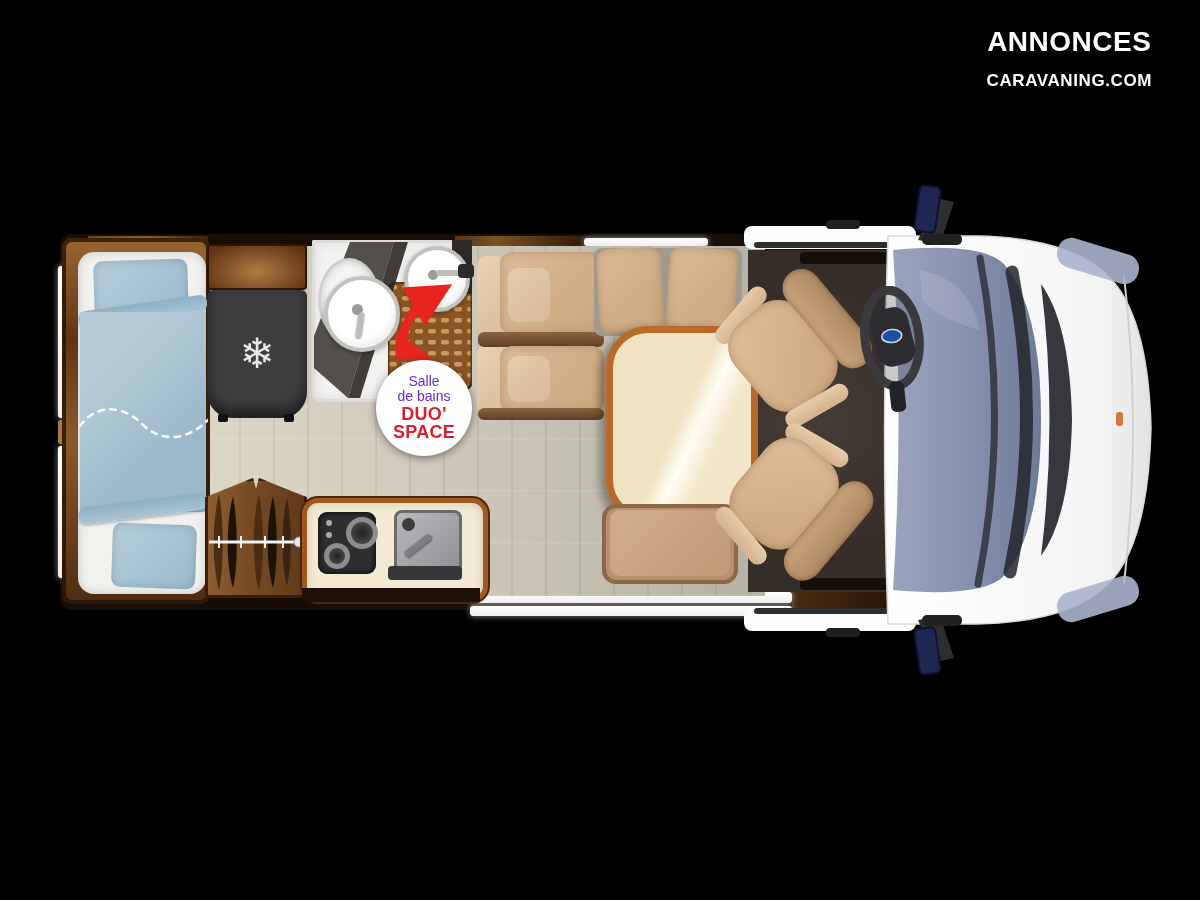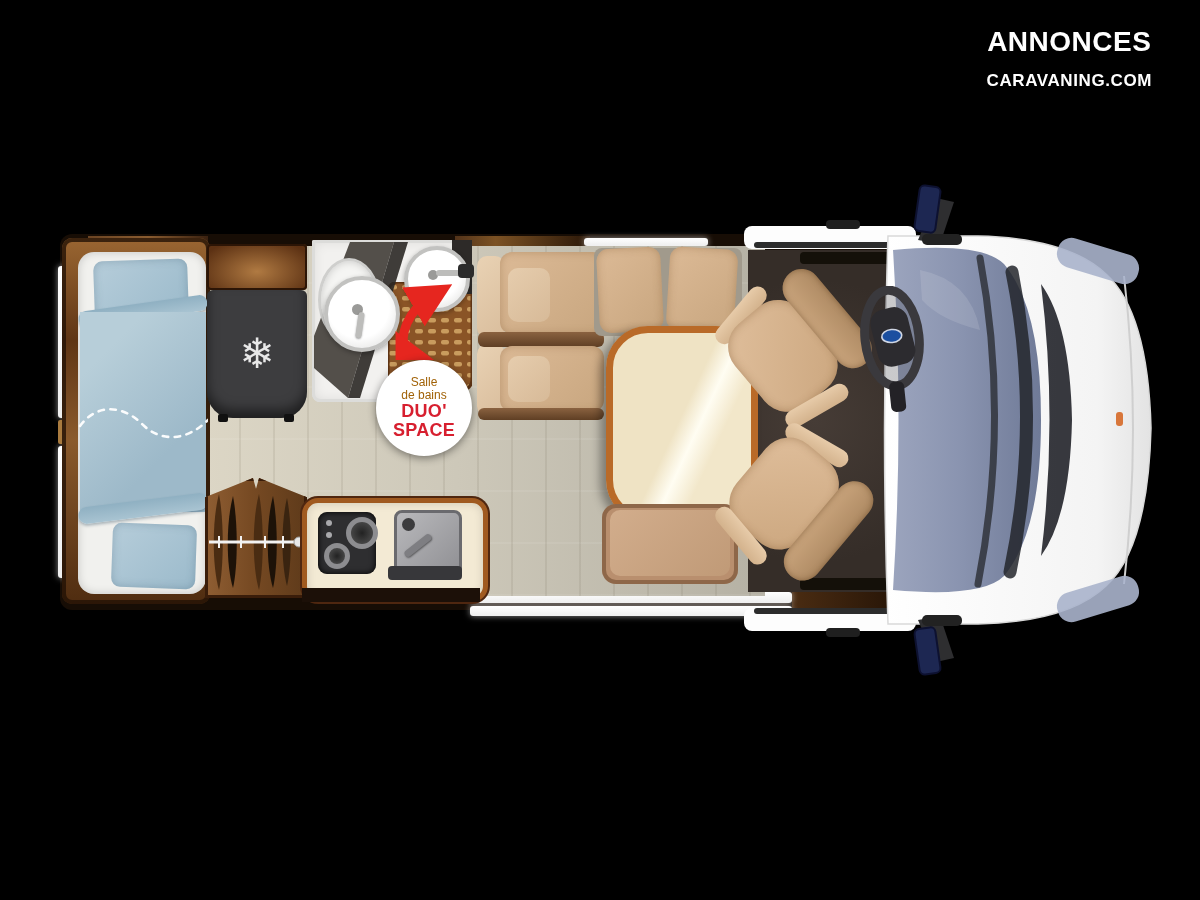--- a/index.html
+++ b/index.html
@@ -39,21 +39,21 @@
     background:radial-gradient(ellipse at 50% 60%,#b07a42,#5c3113 85%);box-shadow:inset 0 0 0 2px #2c1506;}
   .fridge{left:207px;top:290px;width:100px;height:128px;background:#3d3d3f;border-radius:6px 6px 26px 26px;
     box-shadow:inset 0 -8px 12px rgba(0,0,0,.5);color:#e8e8e8;display:flex;align-items:center;justify-content:center;}
   .fridge span{font-size:42px;line-height:1;}
 
   
   .bathroom{left:312px;top:240px;width:158px;height:162px;background:#f2f1ef;border-radius:2px 2px 26px 8px;
     box-shadow:inset 0 0 0 3px #dcdcda, inset 0 0 14px rgba(0,0,0,.12);}
   .badge{left:376px;top:360px;width:96px;height:96px;background:#fff;border-radius:50%;
     box-shadow:0 2px 8px rgba(0,0,0,.45);display:flex;flex-direction:column;align-items:center;justify-content:center;text-align:center;}
-  .badge .g{color:#a16207;font-size:12px;line-height:1.1;}
+  .badge .g{color:#6d28d9;font-size:14px;line-height:1.1;}
   .badge .r{color:#d71f2f;font-size:18px;font-weight:800;line-height:1.05;letter-spacing:.3px;}
 
   
   .wardrobe{left:205px;top:478px;width:102px;height:120px;
     clip-path:polygon(0 16%,47% 0,50% 9%,53% 0,100% 16%,100% 100%,0 100%);
     background:linear-gradient(90deg,#8f5e33,#774a23 45%,#5e3a1a);box-shadow:inset 0 0 0 3px #3a1d0a;}
 
   
   .counter{left:302px;top:498px;width:176px;height:94px;background:#f3ead4;border:5px solid #a05a20;border-radius:16px;
     box-shadow:0 0 0 2px #4f2710, inset 0 0 10px rgba(0,0,0,.15);}

